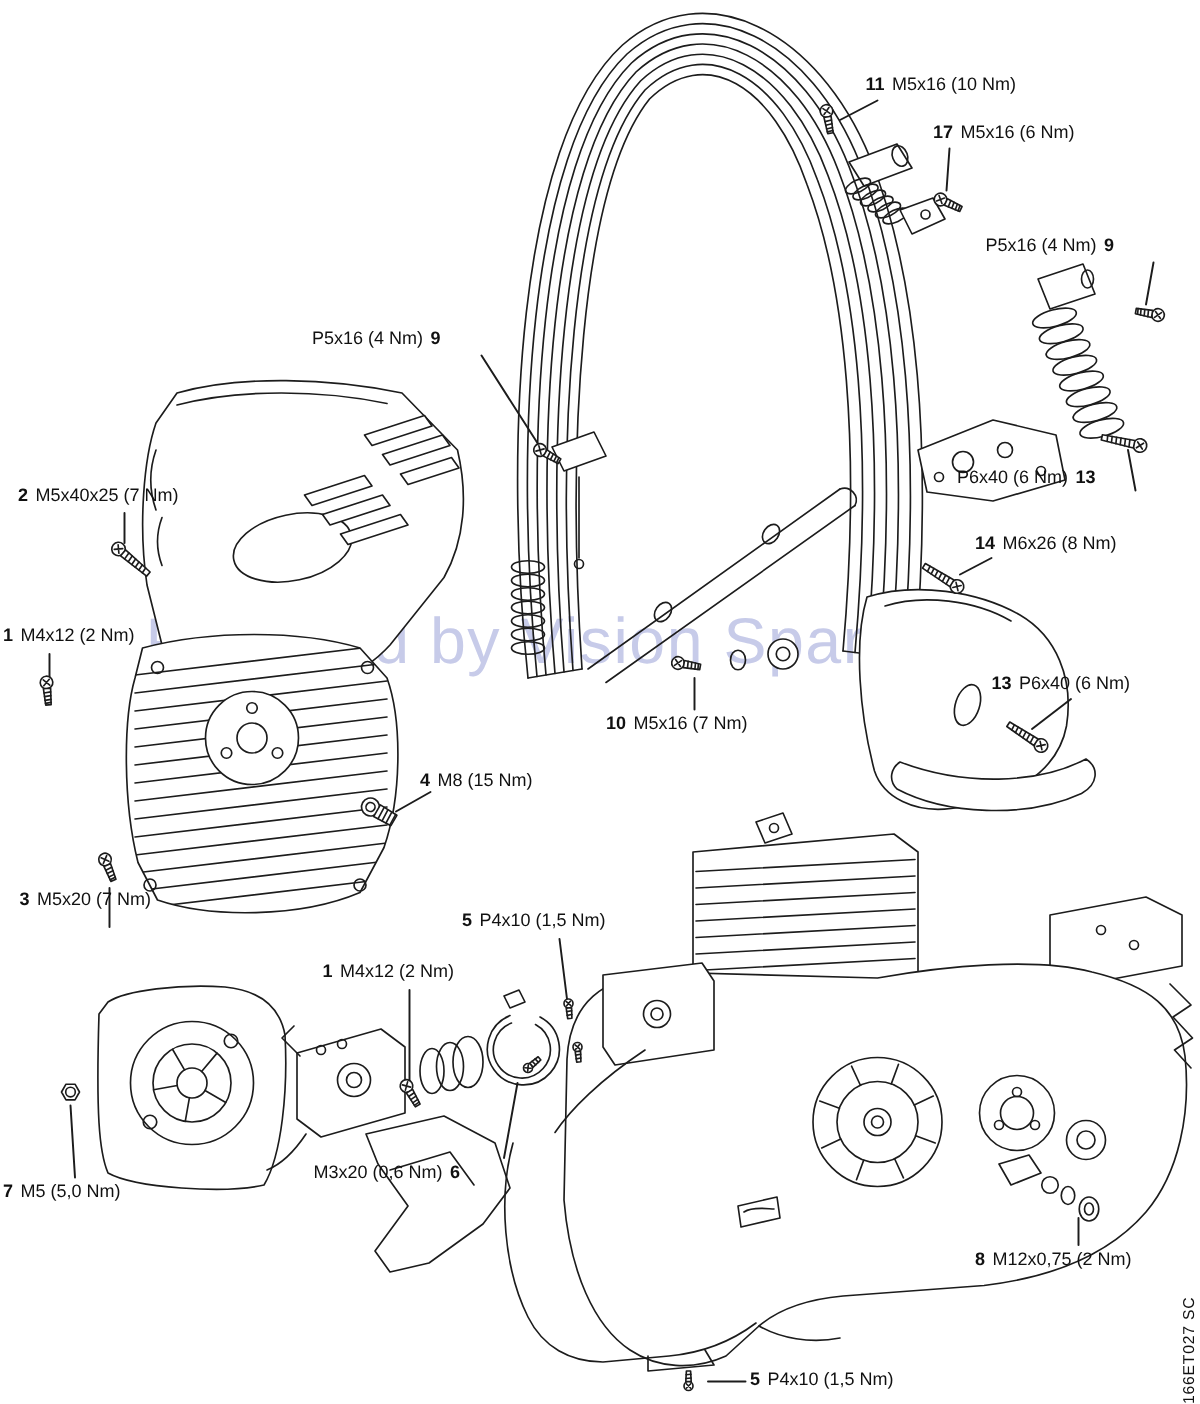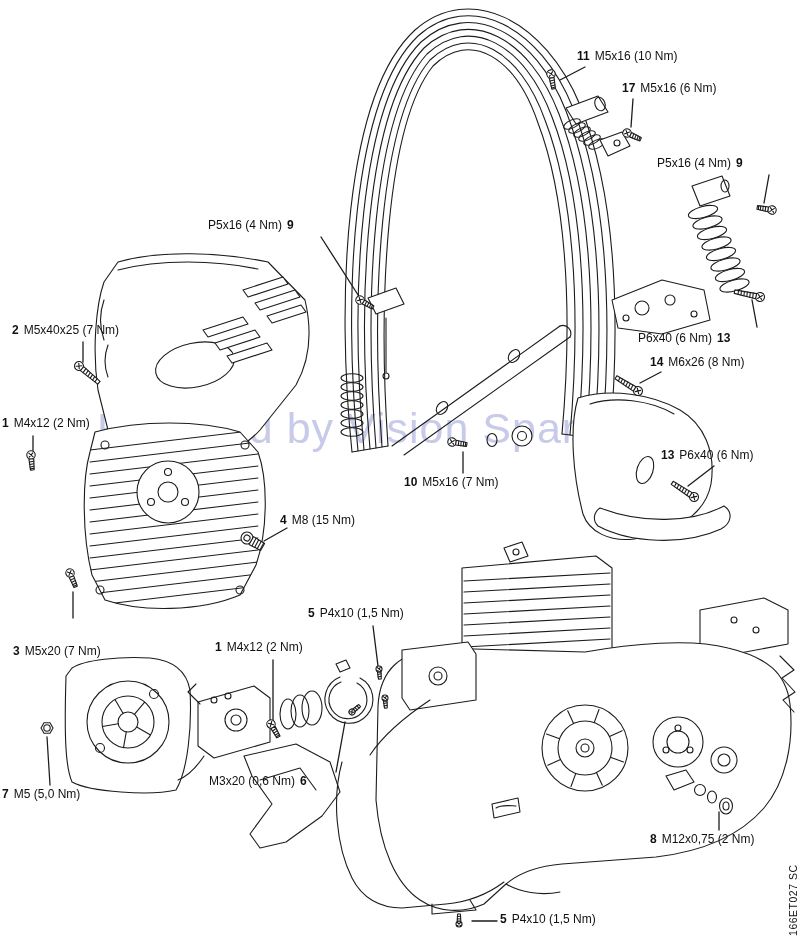--- a/index.html
+++ b/index.html
@@ -278,29 +278,29 @@
       <use href="#scr-s" transform="translate(271,724) rotate(60)"></use>
       <use href="#scr-t" transform="translate(352,712) rotate(-40)"></use>
       <use href="#nut" transform="translate(47,728)"></use>
       <use href="#scr-t" transform="translate(459,924) rotate(-90)"></use>
     </g>
   </svg>
 
   <div class="lbl n-first" style="left:577px;top:50px"><b>11</b><span>M5x16 (10 Nm)</span></div>
   <div class="lbl n-first" style="left:622px;top:82px"><b>17</b><span>M5x16 (6 Nm)</span></div>
   <div class="lbl n-last" style="left:657px;top:157px"><span>P5x16 (4 Nm)</span><b>9</b></div>
-  <div class="lbl n-last" style="left:638px;top:332px"><span>P6x40 (6 Nm)</span><b>13</b></div>
+  <div class="lbl n-last" style="left:638px;top:312px"><span>P6x40 (6 Nm)</span><b>13</b></div>
   <div class="lbl n-first" style="left:650px;top:356px"><b>14</b><span>M6x26 (8 Nm)</span></div>
   <div class="lbl n-first" style="left:661px;top:449px"><b>13</b><span>P6x40 (6 Nm)</span></div>
   <div class="lbl n-last" style="left:208px;top:219px"><span>P5x16 (4 Nm)</span><b>9</b></div>
   <div class="lbl n-first" style="left:12px;top:324px"><b>2</b><span>M5x40x25 (7 Nm)</span></div>
   <div class="lbl n-first" style="left:2px;top:417px"><b>1</b><span>M4x12 (2 Nm)</span></div>
   <div class="lbl n-first" style="left:404px;top:476px"><b>10</b><span>M5x16 (7 Nm)</span></div>
   <div class="lbl n-first" style="left:280px;top:514px"><b>4</b><span>M8 (15 Nm)</span></div>
-  <div class="lbl n-first" style="left:13px;top:645px"><b>3</b><span>M5x20 (7 Nm)</span></div>
+  <div class="lbl n-first" style="left:13px;top:593px"><b>3</b><span>M5x20 (7 Nm)</span></div>
   <div class="lbl n-first" style="left:308px;top:607px"><b>5</b><span>P4x10 (1,5 Nm)</span></div>
   <div class="lbl n-first" style="left:215px;top:641px"><b>1</b><span>M4x12 (2 Nm)</span></div>
   <div class="lbl n-last" style="left:209px;top:775px"><span>M3x20 (0,6 Nm)</span><b>6</b></div>
   <div class="lbl n-first" style="left:2px;top:788px"><b>7</b><span>M5 (5,0 Nm)</span></div>
   <div class="lbl n-first" style="left:650px;top:833px"><b>8</b><span>M12x0,75 (2 Nm)</span></div>
   <div class="lbl n-first" style="left:500px;top:913px"><b>5</b><span>P4x10 (1,5 Nm)</span></div>
 
   <div class="drawno">1166ET027 SC</div>
 </div>
 

